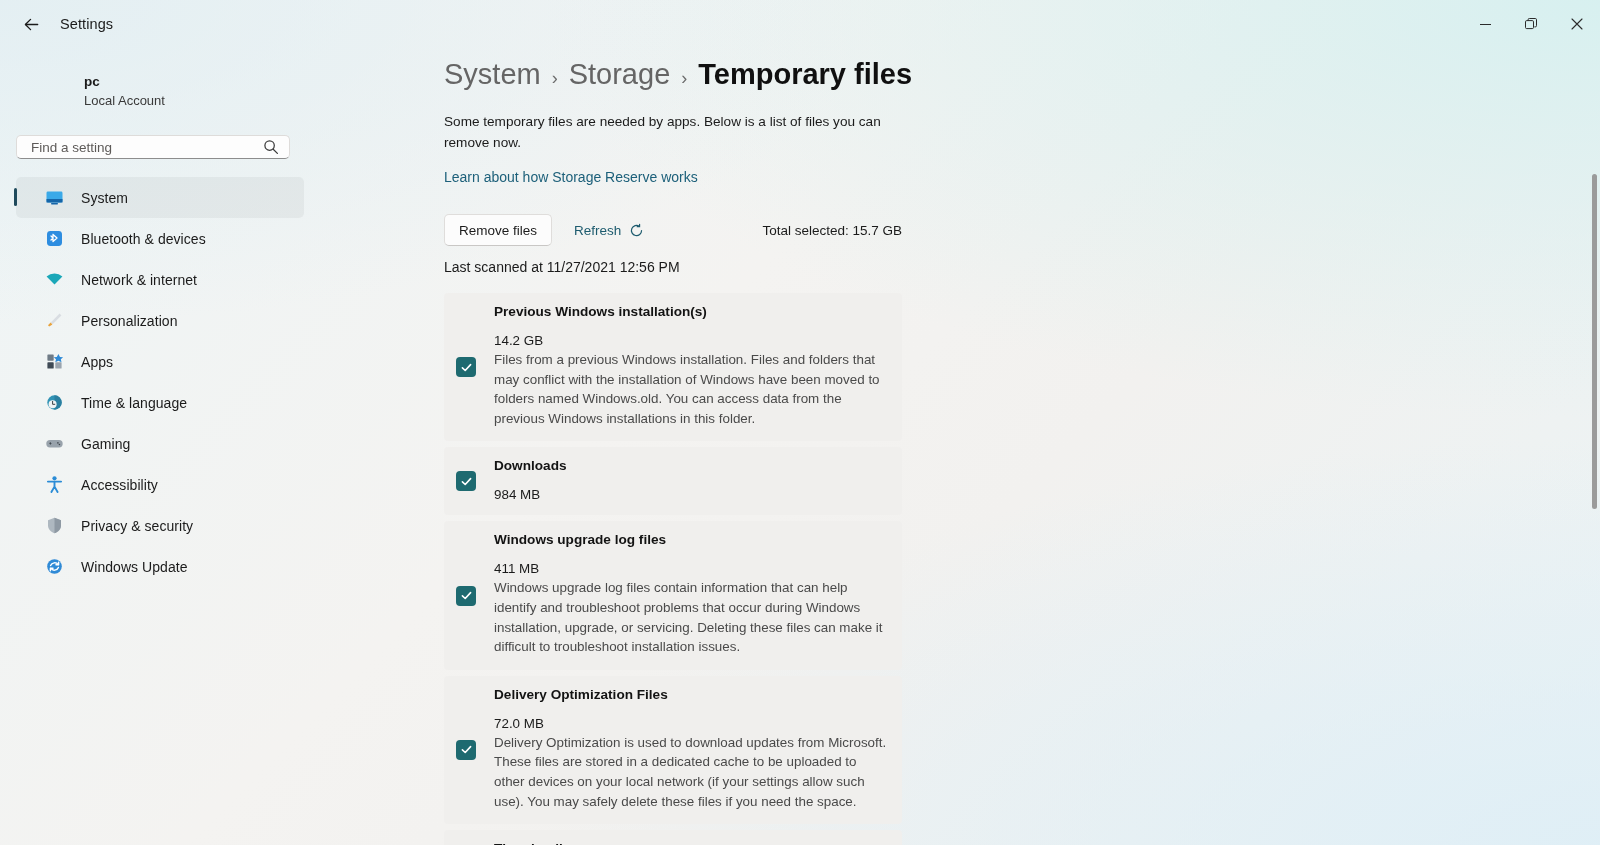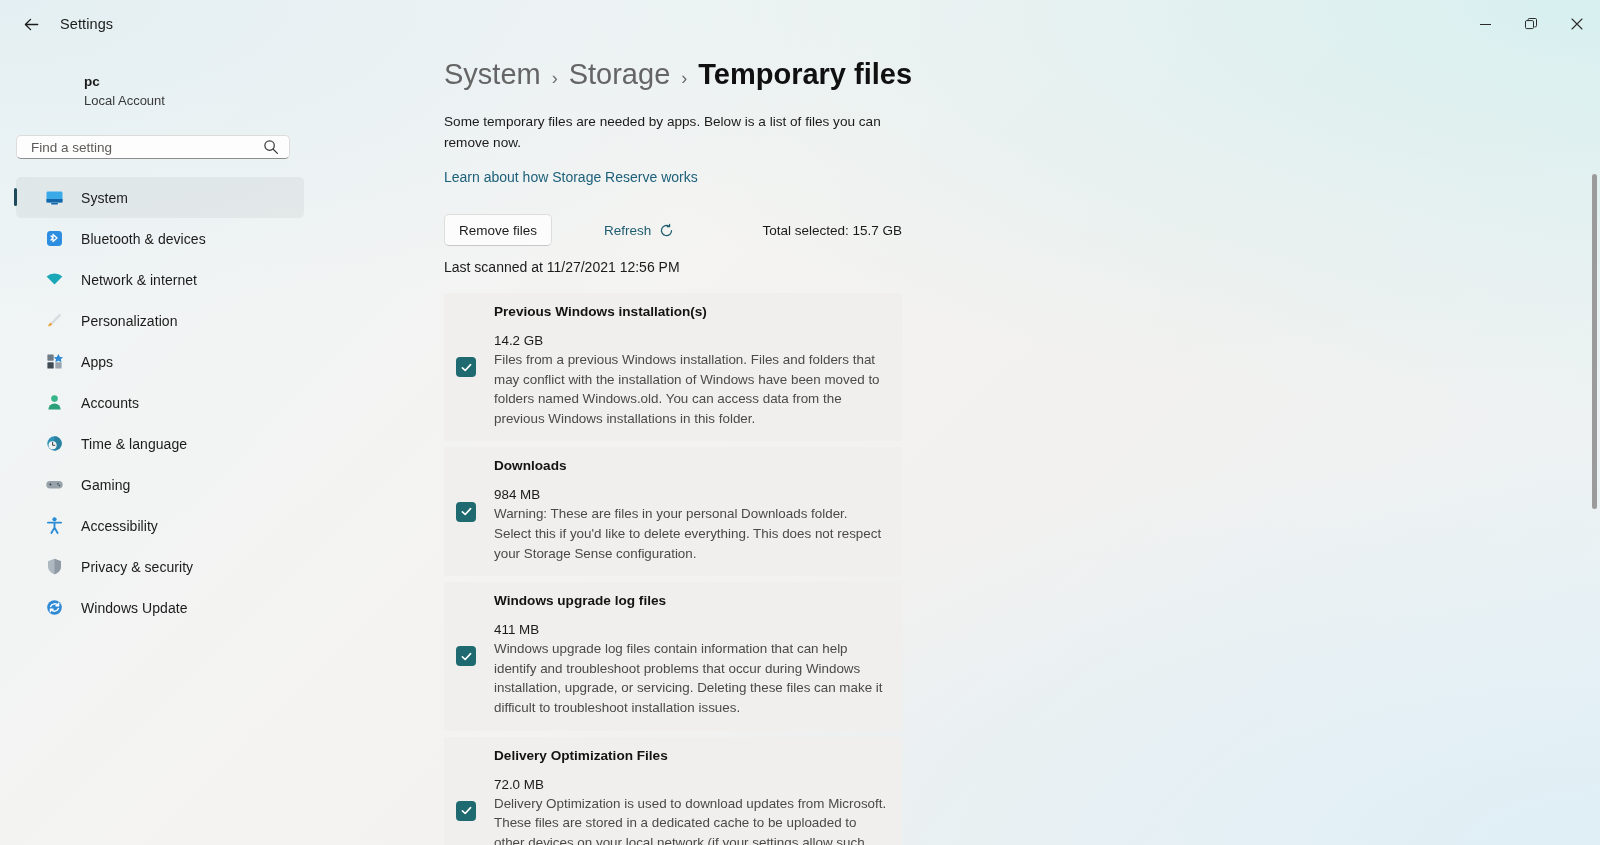--- a/index.html
+++ b/index.html
@@ -199,21 +199,20 @@
     text-decoration: none;
     cursor: pointer;
   }
 
   .toolbar {
     margin-top: 28px;
     display: flex;
     align-items: center;
     width: 458px;
     height: 32px;
-    gap: 30px;
   }
   .btn-remove {
     height: 32px;
     padding: 0 14px;
     background: #fcfcfc;
     border: 1px solid #dfdddb;
     border-bottom-color: #c9c7c5;
     border-radius: 5px;
     font-family: "Liberation Sans", sans-serif;
     font-size: 13.5px;
@@ -413,29 +412,20 @@
           <svg width="19" height="19" viewBox="0 0 19 19">
             <rect x="2.4" y="2.4" width="6.3" height="6.3" rx="0.7" fill="#6f7b86"></rect>
             <rect x="2.4" y="10.3" width="6.3" height="6.3" rx="0.7" fill="#3f4a55"></rect>
             <rect x="10.3" y="10.3" width="6.3" height="6.3" rx="0.7" fill="#9aa4ae"></rect>
             <path d="M13.4 1.9l1.6 3.1 3.1.3-2.3 2 .7 3-3.1-1.6-3.1 1.6.7-3-2.3-2 3.1-.3Z" fill="#2f8ad6"></path>
           </svg>
         </span>
         <span class="nav-label">Apps</span>
       </div>
 
-      <div class="nav-item">
-        <span class="nav-ico">
-          <svg width="19" height="19" viewBox="0 0 19 19">
-            <circle cx="9.5" cy="5.6" r="3.3" fill="#39b58a"></circle>
-            <path d="M3.3 16.6a6.2 6.2 0 0 1 12.4 0Z" fill="#2aa078"></path>
-          </svg>
-        </span>
-        <span class="nav-label">Accounts</span>
-      </div>
 
       <div class="nav-item">
         <span class="nav-ico">
           <svg width="19" height="19" viewBox="0 0 19 19">
             <circle cx="9.5" cy="9.5" r="7.2" fill="#3193b5"></circle>
             <path d="M9.5 2.3a7.2 7.2 0 0 1 0 14.4Z" fill="#2b7fa0"></path>
             <circle cx="7.6" cy="11.2" r="4" fill="#f0f3f4"></circle>
             <path d="M7.6 8.4v2.9h2.2" fill="none" stroke="#3a4046" stroke-width="1" stroke-linecap="round"></path>
           </svg>
         </span>
@@ -535,21 +525,20 @@
         <div class="card">
           <div class="card-check">
             <svg width="13" height="13" viewBox="0 0 13 13" fill="none" stroke="#fff" stroke-width="1.6" stroke-linecap="round" stroke-linejoin="round">
               <path d="M2.4 6.9 5.2 9.5 10.6 3.6"></path>
             </svg>
           </div>
           <div class="card-head">
             <span class="card-title">Downloads</span>
             <span class="card-size">984 MB</span>
           </div>
-          <div class="card-desc">Warning: These are files in your personal Downloads folder. Select this if you'd like to delete everything. This does not respect your Storage Sense configuration.</div>
         </div>
 
         <div class="card">
           <div class="card-check">
             <svg width="13" height="13" viewBox="0 0 13 13" fill="none" stroke="#fff" stroke-width="1.6" stroke-linecap="round" stroke-linejoin="round">
               <path d="M2.4 6.9 5.2 9.5 10.6 3.6"></path>
             </svg>
           </div>
           <div class="card-head">
             <span class="card-title">Windows upgrade log files</span>

